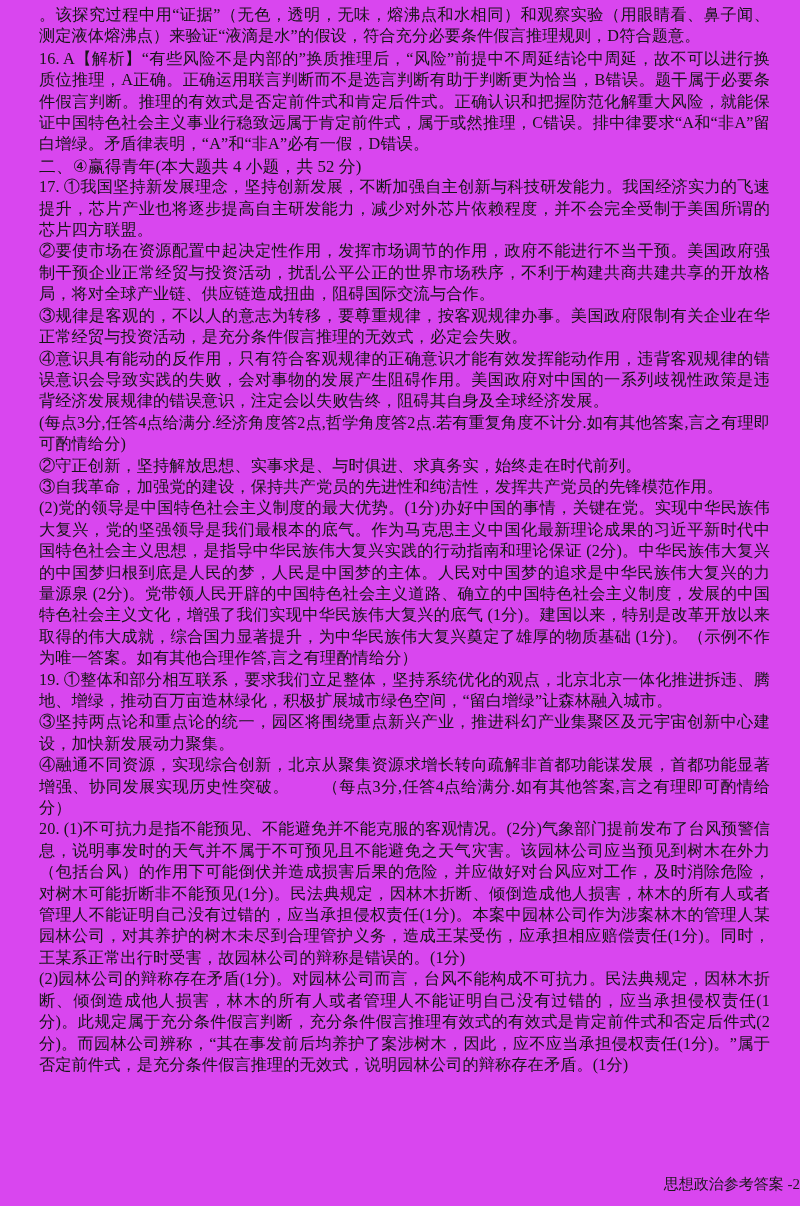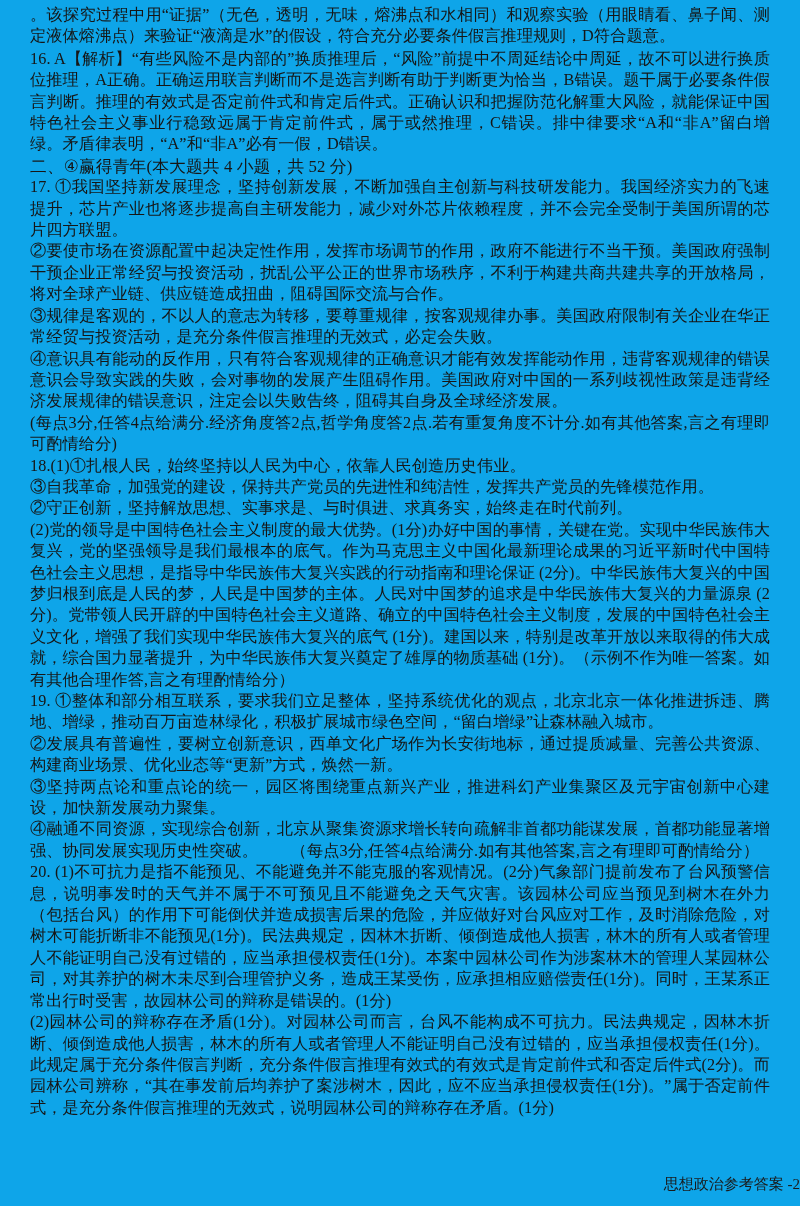--- a/index.html
+++ b/index.html
@@ -12,23 +12,23 @@
     height: 1206px;
     font-family: "Liberation Serif", "DejaVu Serif", serif;
     color: #161616;
     position: relative;
     overflow: hidden;
   }
   .page {
     box-sizing: border-box;
     width: 800px;
     height: 1206px;
-    padding: 5px 30px 0 30px;
+    padding: 5px 30px 0 39px;
     position: relative;
-    background: #0ea5e9;
+    background: #d946ef;
   }
   .content p {
     margin: 0;
     font-size: 16.2px;
     line-height: 21.4px;
     text-align: justify;
     text-justify: inter-ideograph;
     word-break: break-all;
     letter-spacing: 0.1px;
   }
@@ -55,25 +55,23 @@
 <div class="page">
   <div class="content">
       <p><span>。该探究过程中用“证据”（无色，透明，无味，熔沸点和水相同）和观察实验（用眼睛看、鼻子闻、测定液体熔沸点）来验证“液滴是水”的假设，符合充分必要条件假言推理规则，D符合题意。</span></p>
       <p><span>16. A</span><span class="b">【解析】</span><span>“有些风险不是内部的”换质推理后，“风险”前提中不周延结论中周延，故不可以进行换质位推理，A正确。正确运用联言判断而不是选言判断有助于判断更为恰当，B错误。题干属于必要条件假言判断。推理的有效式是否定前件式和肯定后件式。正确认识和把握防范化解重大风险，就能保证中国特色社会主义事业行稳致远属于肯定前件式，属于或然推理，C错误。排中律要求“A和“非A”留白增绿。矛盾律表明，“A”和“非A”必有一假，D错误。</span></p>
       <p class="section-header"><span class="b">二、④赢得青年</span><span>(本大题共 4 小题，共 52 分)</span></p>
       <p><span>17. ①我国坚持新发展理念，坚持创新发展，不断加强自主创新与科技研发能力。我国经济实力的飞速提升，芯片产业也将逐步提高自主研发能力，减少对外芯片依赖程度，并不会完全受制于美国所谓的芯片四方联盟。</span></p>
       <p><span>②要使市场在资源配置中起决定性作用，发挥市场调节的作用，政府不能进行不当干预。美国政府强制干预企业正常经贸与投资活动，扰乱公平公正的世界市场秩序，不利于构建共商共建共享的开放格局，将对全球产业链、供应链造成扭曲，阻碍国际交流与合作。</span></p>
       <p><span>③规律是客观的，不以人的意志为转移，要尊重规律，按客观规律办事。美国政府限制有关企业在华正常经贸与投资活动，是充分条件假言推理的无效式，必定会失败。</span></p>
       <p><span>④意识具有能动的反作用，只有符合客观规律的正确意识才能有效发挥能动作用，违背客观规律的错误意识会导致实践的失败，会对事物的发展产生阻碍作用。美国政府对中国的一系列歧视性政策是违背经济发展规律的错误意识，注定会以失败告终，阻碍其自身及全球经济发展。</span></p>
       <p><span>(每点3分,任答4点给满分.经济角度答2点,哲学角度答2点.若有重复角度不计分.如有其他答案,言之有理即可酌情给分)</span></p>
-      <p><span>18.(1)①扎根人民，始终坚持以人民为中心，依靠人民创造历史伟业。</span></p>
+      <p><span>②守正创新，坚持解放思想、实事求是、与时俱进、求真务实，始终走在时代前列。</span></p>
       <p><span>③自我革命，加强党的建设，保持共产党员的先进性和纯洁性，发挥共产党员的先锋模范作用。</span></p>
-      <p><span>②守正创新，坚持解放思想、实事求是、与时俱进、求真务实，始终走在时代前列。</span></p>
       <p><span>(2)党的领导是中国特色社会主义制度的最大优势。(1分)办好中国的事情，关键在党。实现中华民族伟大复兴，党的坚强领导是我们最根本的底气。作为马克思主义中国化最新理论成果的习近平新时代中国特色社会主义思想，是指导中华民族伟大复兴实践的行动指南和理论保证 (2分)。中华民族伟大复兴的中国梦归根到底是人民的梦，人民是中国梦的主体。人民对中国梦的追求是中华民族伟大复兴的力量源泉 (2分)。党带领人民开辟的中国特色社会主义道路、确立的中国特色社会主义制度，发展的中国特色社会主义文化，增强了我们实现中华民族伟大复兴的底气 (1分)。建国以来，特别是改革开放以来取得的伟大成就，综合国力显著提升，为中华民族伟大复兴奠定了雄厚的物质基础 (1分)。（示例不作为唯一答案。如有其他合理作答,言之有理酌情给分）</span></p>
       <p><span>19. ①整体和部分相互联系，要求我们立足整体，坚持系统优化的观点，北京北京一体化推进拆违、腾地、增绿，推动百万亩造林绿化，积极扩展城市绿色空间，“留白增绿”让森林融入城市。</span></p>
-      <p><span>②发展具有普遍性，要树立创新意识，西单文化广场作为长安街地标，通过提质减量、完善公共资源、构建商业场景、优化业态等“更新”方式，焕然一新。</span></p>
       <p><span>③坚持两点论和重点论的统一，园区将围绕重点新兴产业，推进科幻产业集聚区及元宇宙创新中心建设，加快新发展动力聚集。</span></p>
       <p><span>④融通不同资源，实现综合创新，北京从聚集资源求增长转向疏解非首都功能谋发展，首都功能显著增强、协同发展实现历史性突破。　　（每点3分,任答4点给满分.如有其他答案,言之有理即可酌情给分）</span></p>
       <p><span>20. (1)不可抗力是指不能预见、不能避免并不能克服的客观情况。(2分)气象部门提前发布了台风预警信息，说明事发时的天气并不属于不可预见且不能避免之天气灾害。该园林公司应当预见到树木在外力（包括台风）的作用下可能倒伏并造成损害后果的危险，并应做好对台风应对工作，及时消除危险，对树木可能折断非不能预见(1分)。民法典规定，因林木折断、倾倒造成他人损害，林木的所有人或者管理人不能证明自己没有过错的，应当承担侵权责任(1分)。本案中园林公司作为涉案林木的管理人某园林公司，对其养护的树木未尽到合理管护义务，造成王某受伤，应承担相应赔偿责任(1分)。同时，王某系正常出行时受害，故园林公司的辩称是错误的。(1分)</span></p>
       <p><span>(2)园林公司的辩称存在矛盾(1分)。对园林公司而言，台风不能构成不可抗力。民法典规定，因林木折断、倾倒造成他人损害，林木的所有人或者管理人不能证明自己没有过错的，应当承担侵权责任(1分)。此规定属于充分条件假言判断，充分条件假言推理有效式的有效式是肯定前件式和否定后件式(2分)。而园林公司辨称，“其在事发前后均养护了案涉树木，因此，应不应当承担侵权责任(1分)。”属于否定前件式，是充分条件假言推理的无效式，说明园林公司的辩称存在矛盾。(1分)</span></p>
     </div>
   <div class="page-footer">思想政治参考答案 -2</div>
 </div>
 
 </body></html>

